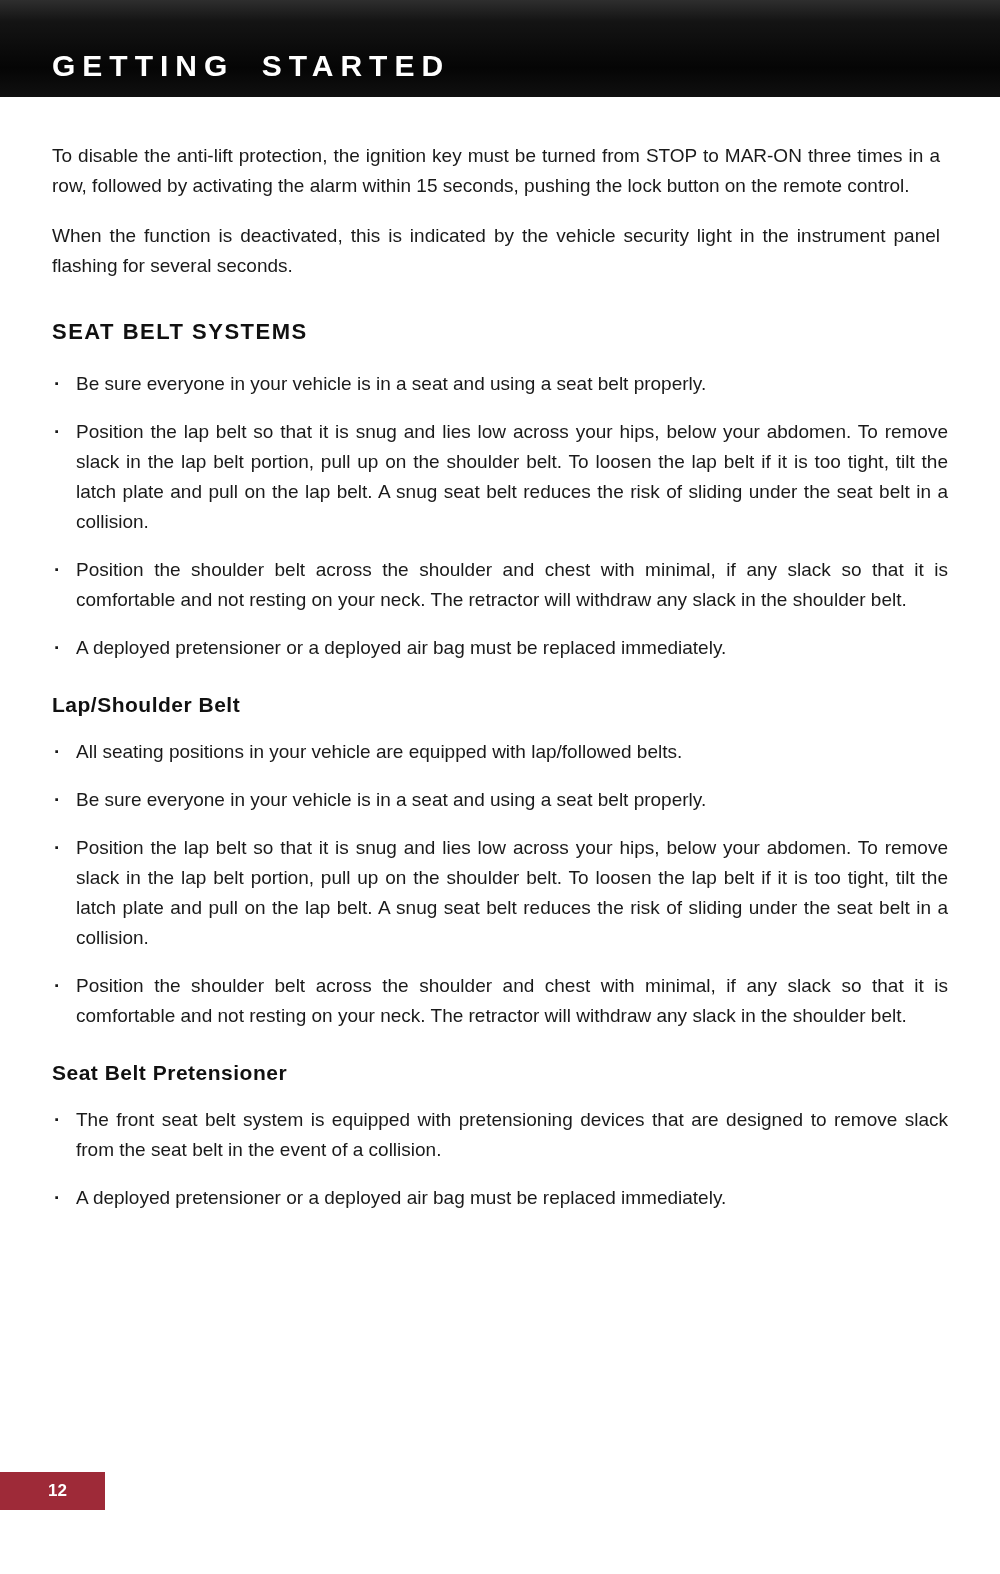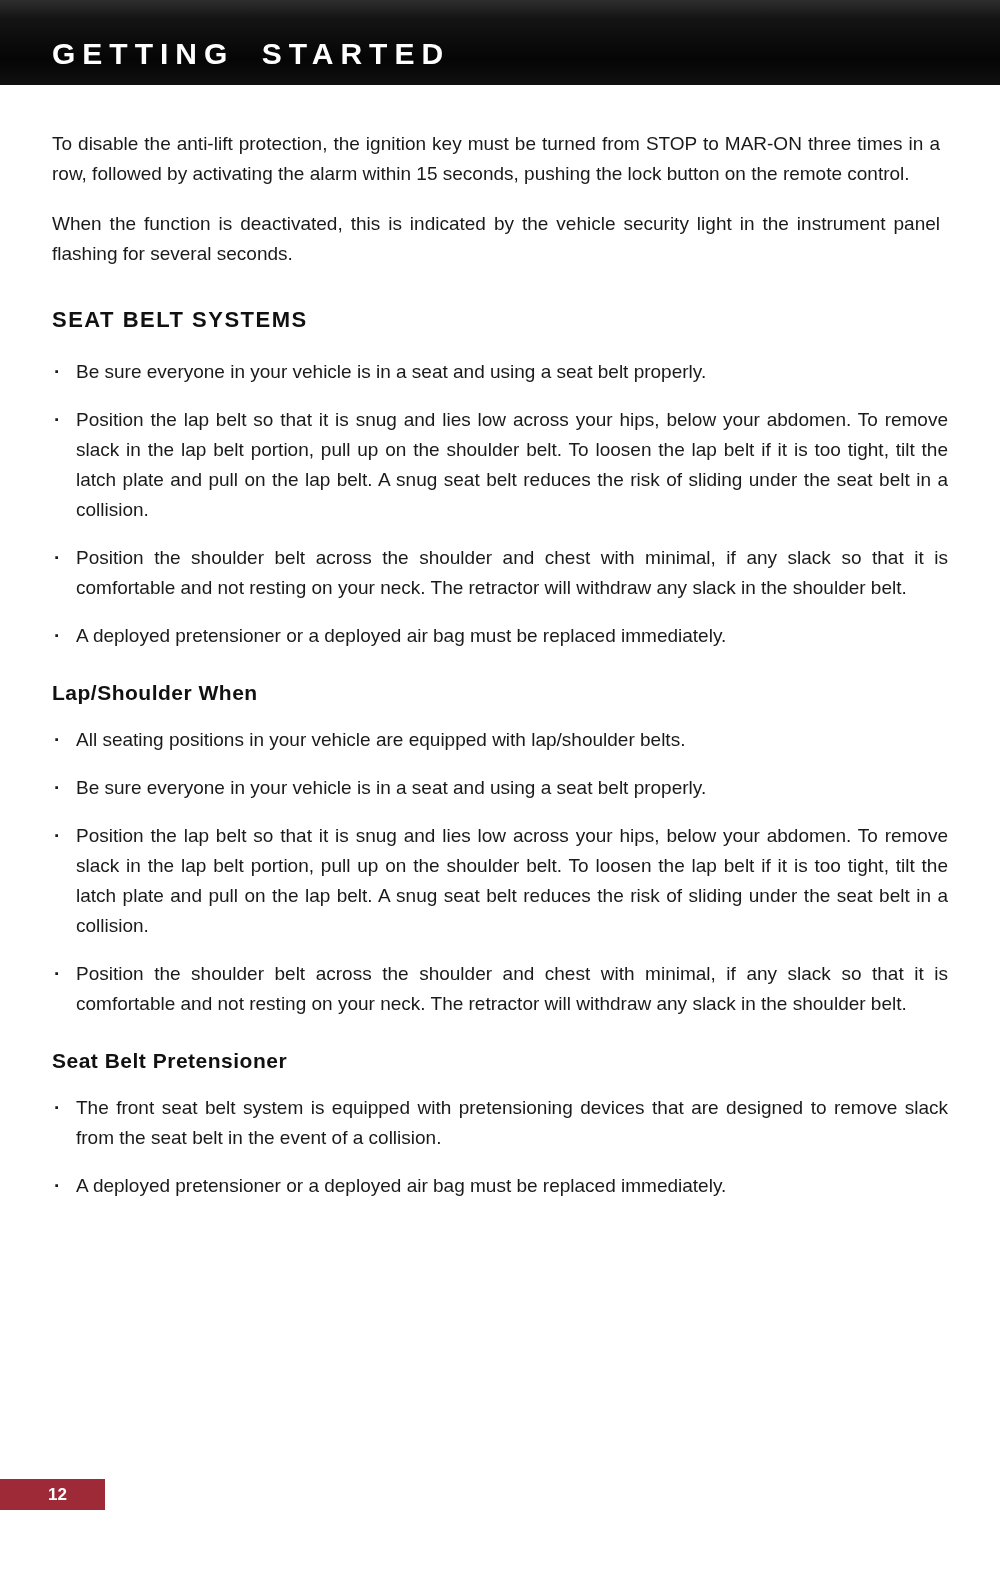--- a/index.html
+++ b/index.html
@@ -12,21 +12,21 @@
     height: 1574px;
     position: relative;
     font-family: "Liberation Sans", sans-serif;
     color: #1a1a1a;
     overflow: hidden;
   }
 
   
   .header {
     position: relative;
-    height: 85px;
+    height: 97px;
     background: linear-gradient(180deg, #2e2e2e 0%, #141414 22%, #050505 70%, #101010 100%);
   }
   .header .title {
     position: absolute;
     left: 52px;
     bottom: 14px;
     margin: 0;
     color: #ffffff;
     font-size: 30px;
     font-weight: bold;
@@ -80,21 +80,21 @@
     top: 0;
     font-weight: bold;
   }
 
   
   .page-badge {
     position: absolute;
     left: 0;
     bottom: 64px;
     width: 105px;
-    height: 31px;
+    height: 38px;
     background: #9e2a38;
     display: flex;
     align-items: center;
     box-sizing: border-box;
     padding-left: 48px;
   }
   .page-badge .num {
     color: #ffffff;
     font-weight: bold;
     font-size: 17px;
@@ -113,23 +113,23 @@
   <p class="body-par">When the function is deactivated, this is indicated by the vehicle security light in the instrument panel flashing for several seconds.</p>
 
   <h2 class="h-major">SEAT BELT SYSTEMS</h2>
   <ul class="bullets">
     <li class="bullet">Be sure everyone in your vehicle is in a seat and using a seat belt properly.</li>
     <li class="bullet">Position the lap belt so that it is snug and lies low across your hips, below your abdomen. To remove slack in the lap belt portion, pull up on the shoulder belt. To loosen the lap belt if it is too tight, tilt the latch plate and pull on the lap belt. A snug seat belt reduces the risk of sliding under the seat belt in a collision.</li>
     <li class="bullet">Position the shoulder belt across the shoulder and chest with minimal, if any slack so that it is comfortable and not resting on your neck. The retractor will withdraw any slack in the shoulder belt.</li>
     <li class="bullet">A deployed pretensioner or a deployed air bag must be replaced immediately.</li>
   </ul>
 
-  <h3 class="h-minor">Lap/Shoulder When</h3>
+  <h3 class="h-minor">Lap/Shoulder Belt</h3>
   <ul class="bullets">
-    <li class="bullet">All seating positions in your vehicle are equipped with lap/shoulder belts.</li>
+    <li class="bullet">All seating positions in your vehicle are equipped with lap/followed belts.</li>
     <li class="bullet">Be sure everyone in your vehicle is in a seat and using a seat belt properly.</li>
     <li class="bullet">Position the lap belt so that it is snug and lies low across your hips, below your abdomen. To remove slack in the lap belt portion, pull up on the shoulder belt. To loosen the lap belt if it is too tight, tilt the latch plate and pull on the lap belt. A snug seat belt reduces the risk of sliding under the seat belt in a collision.</li>
     <li class="bullet">Position the shoulder belt across the shoulder and chest with minimal, if any slack so that it is comfortable and not resting on your neck. The retractor will withdraw any slack in the shoulder belt.</li>
   </ul>
 
   <h3 class="h-minor">Seat Belt Pretensioner</h3>
   <ul class="bullets">
     <li class="bullet">The front seat belt system is equipped with pretensioning devices that are designed to remove slack from the seat belt in the event of a collision.</li>
     <li class="bullet">A deployed pretensioner or a deployed air bag must be replaced immediately.</li>
   </ul>

